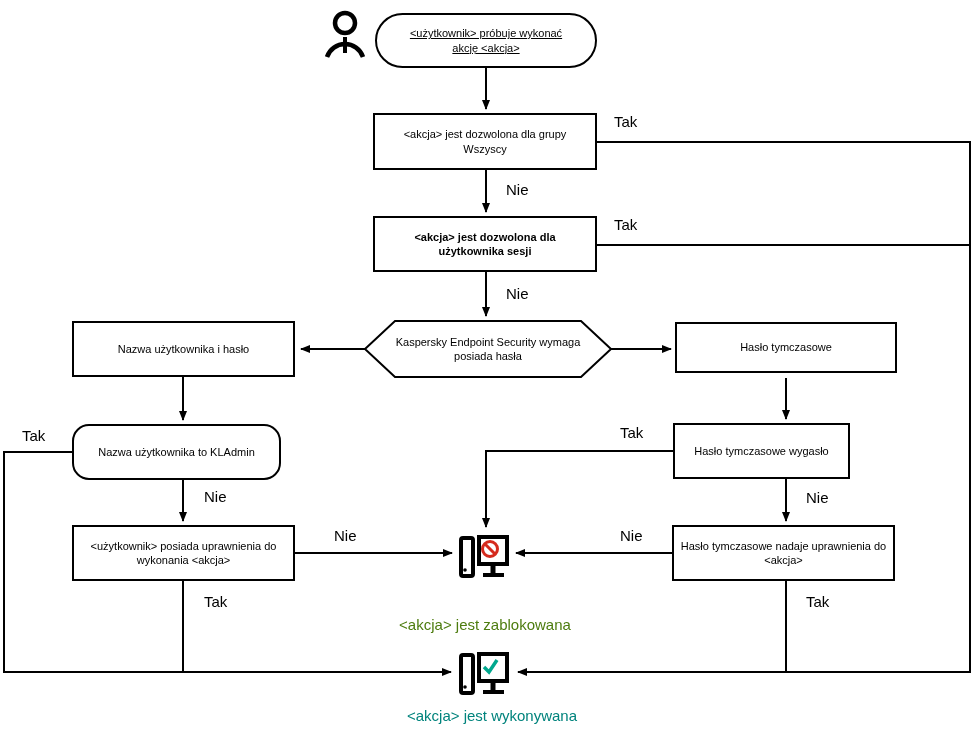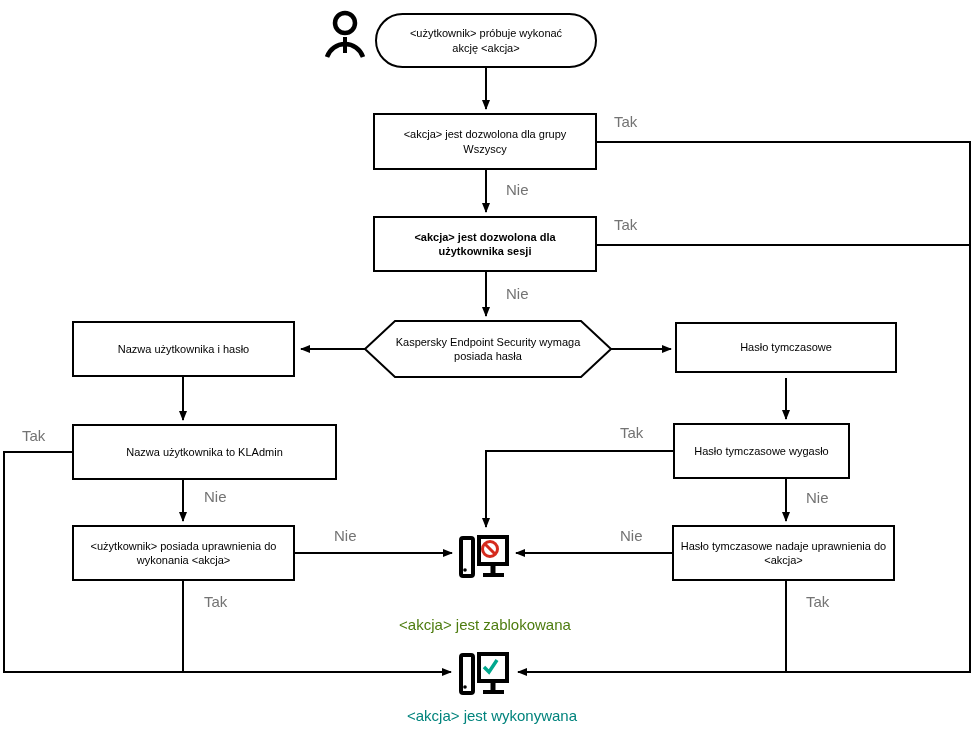--- a/index.html
+++ b/index.html
@@ -6,24 +6,24 @@
   .stage{
     position:relative;width:974px;height:745px;background:#fff;overflow:hidden;
     font-family:"Liberation Sans",sans-serif;
   }
   svg.wires{position:absolute;left:0;top:0;width:974px;height:745px;}
   .node{
     position:absolute;display:flex;align-items:center;justify-content:center;
     text-align:center;border:2px solid #000;background:#fff;
     font-size:11px;line-height:1.3;color:#000;padding:2px 6px;box-sizing:border-box;
   }
-  .node.ellipse{border-radius:30px;padding:2px 20px;}
+  .node.ellipse{border-radius:30px;padding:2px 20px;text-decoration:underline;}
   .node.hextext{border:none;background:transparent;}
   .edge-label{
-    position:absolute;font-size:15px;color:#737373;white-space:nowrap;
+    position:absolute;font-size:15px;color:#000000;white-space:nowrap;
   }
   .status-text{
     position:absolute;font-size:15px;text-align:center;white-space:nowrap;
   }
 </style>
 </head>
 <body>
 
 <div class="stage">
 
@@ -89,21 +89,21 @@
   <div class="node ellipse" style="left:375px;top:13px;width:222px;height:55px;">&lt;użytkownik&gt; próbuje wykonać akcję &lt;akcja&gt;</div>
 
   <div class="node" style="left:373px;top:113px;width:224px;height:57px;">&lt;akcja&gt; jest dozwolona dla grupy Wszyscy</div>
 
   <div class="node" style="left:373px;top:216px;width:224px;height:56px;font-weight:bold;">&lt;akcja&gt; jest dozwolona dla użytkownika sesji</div>
 
   <div class="node hextext" style="left:385px;top:325px;width:206px;height:48px;">Kaspersky Endpoint Security wymaga posiada hasła</div>
 
   <div class="node" style="left:72px;top:321px;width:223px;height:56px;">Nazwa użytkownika i hasło</div>
 
-  <div class="node" style="left:72px;top:424px;width:265px;height:56px;">Nazwa użytkownika to KLAdmin</div>
+  <div class="node" style="left:72px;top:424px;width:209px;height:56px;border-radius:17px;">Nazwa użytkownika to KLAdmin</div>
 
   <div class="node" style="left:72px;top:525px;width:223px;height:56px;">&lt;użytkownik&gt; posiada uprawnienia do wykonania &lt;akcja&gt;</div>
 
   <div class="node" style="left:675px;top:322px;width:222px;height:51px;">Hasło tymczasowe</div>
 
   <div class="node" style="left:673px;top:423px;width:177px;height:56px;">Hasło tymczasowe wygasło</div>
 
   <div class="node" style="left:672px;top:525px;width:223px;height:56px;">Hasło tymczasowe nadaje uprawnienia do &lt;akcja&gt;</div>
 
   <div class="edge-label" style="left:614px;top:113px;">Tak</div>

